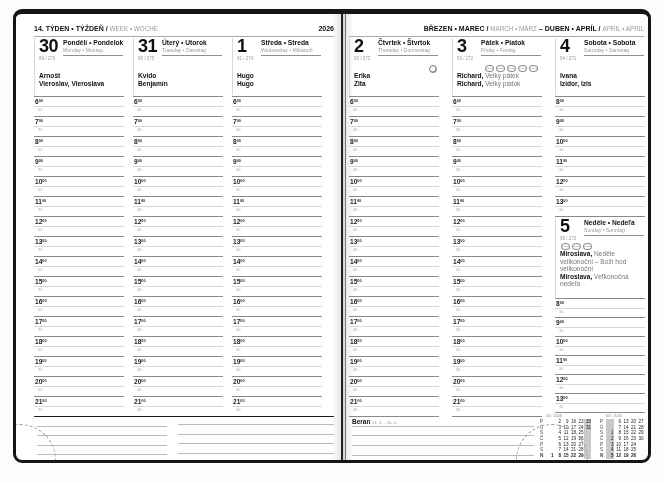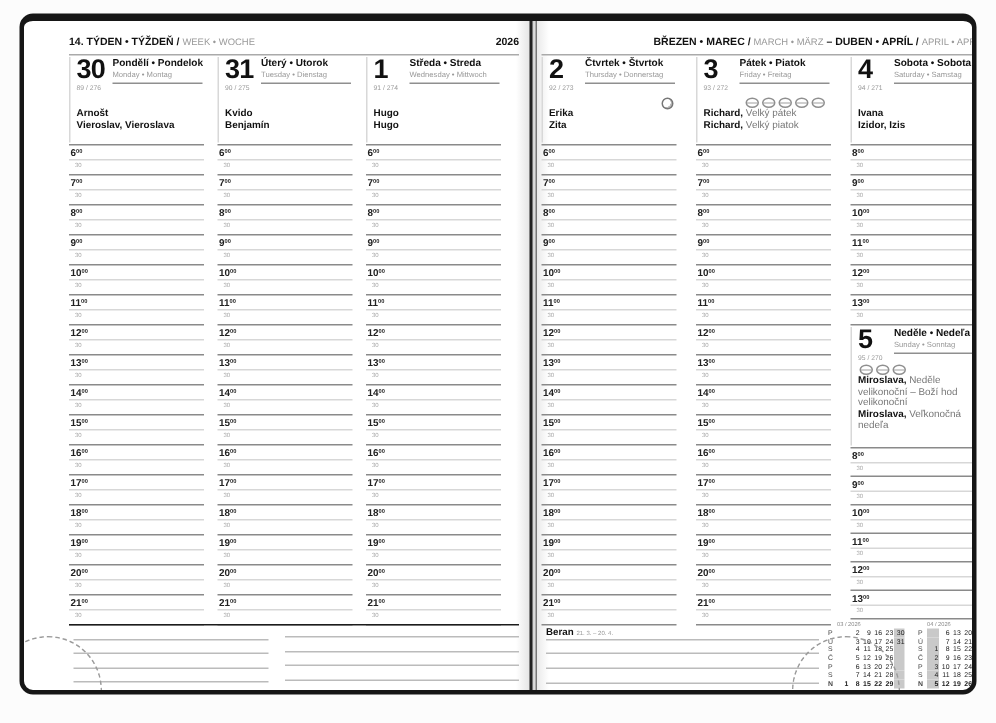--- a/index.html
+++ b/index.html
@@ -1,18 +1,18 @@
 <!DOCTYPE html>
 <html><head>
 <meta charset="utf-8">
 <style>
   * { margin:0; padding:0; box-sizing:content-box; }
   html,body { width:664px; height:482px; background:#fcfcfc; font-family:"Liberation Sans","DejaVu Sans",sans-serif; color:#1a1a1a; overflow:hidden; }
   .book { position:absolute; left:13px; top:9px; width:632px; height:446px; background:#fff; border:3px solid #161616; border-top-width:5px; border-radius:9px; overflow:hidden; }
-  .inner { position:absolute; left:16px; top:0; width:532px; height:446px; }
+  .inner { position:absolute; left:4px; top:0; width:532px; height:446px; }
 
   
   .gutter-shade { position:absolute; left:312px; top:0; width:22px; height:446px;
     background:linear-gradient(to right,#fff 0%,#e6e6e6 40%,#cfcfcf 50%,#e9e9e9 62%,#fff 100%); }
   .gutter-line-1 { position:absolute; left:321px; top:0; width:2px; height:446px; background:#222; }
   .gutter-line-2 { position:absolute; left:325px; top:0; width:1px; height:446px; background:#777; }
 
   
   .pg-header { position:absolute; top:10px; height:10px; font-size:7px; line-height:10px; white-space:nowrap; }
   .pg-header .b { font-weight:bold; color:#111; }

